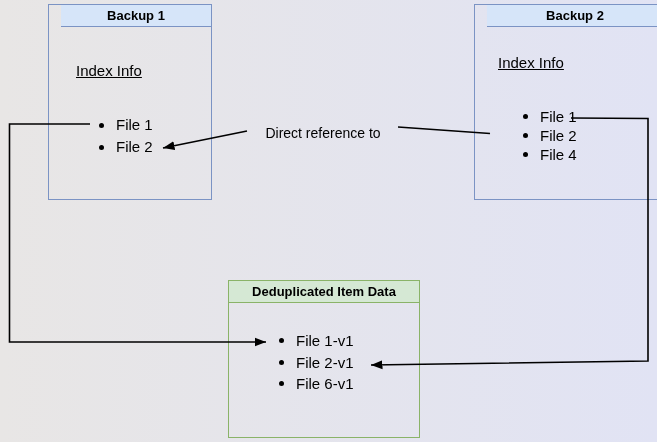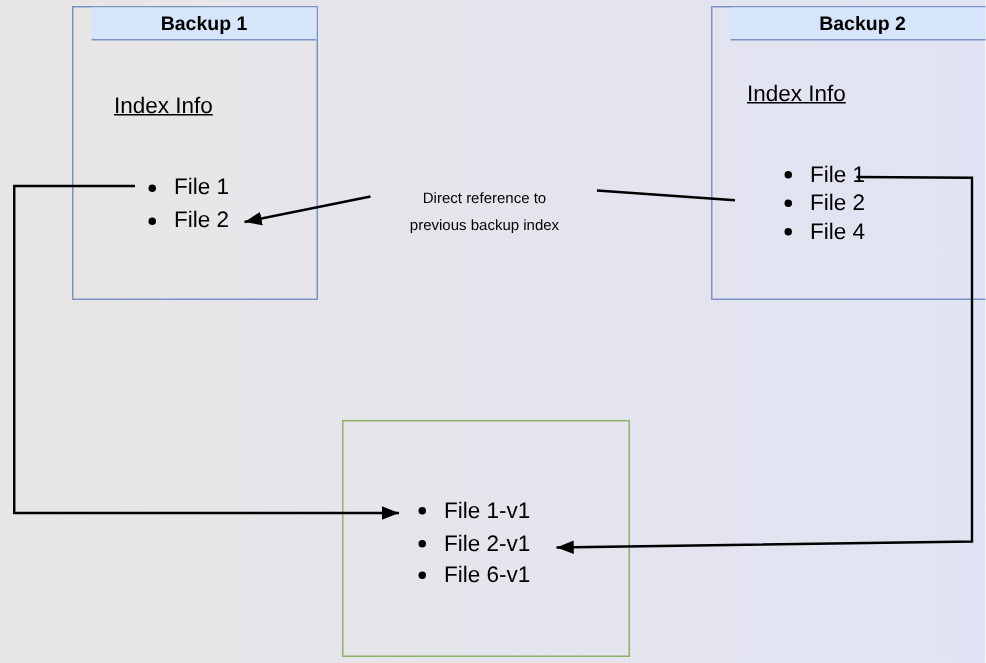--- a/index.html
+++ b/index.html
@@ -51,21 +51,21 @@
   }
   .lh22 li { line-height: 22px; }
   .lh19 li { line-height: 19px; }
   .lh21 li { line-height: 21.5px; }
   ul.file-list li .dot {
     width: 5px; height: 5px; border-radius: 50%;
     background: var(--text); flex: 0 0 auto;
   }
   .annotation {
     position: absolute; left: 238px; top: 124px; width: 170px;
-    text-align: center; font-size: 10px; line-height: 18px;
+    text-align: center; font-size: 14px; line-height: 18px;
   }
   svg.overlay {
     position: absolute; left: 0; top: 0; width: 657px; height: 442px;
     pointer-events: none;
   }
   svg.overlay path.connector {
     fill: none; stroke: var(--arrow); stroke-width: 1.6px;
   }
   svg.overlay .arrowhead-shape { fill: var(--arrow); }
 </style>
@@ -102,39 +102,39 @@
         <span>File 2</span>
       </li>
       <li>
         <span class="dot"></span>
         <span>File 4</span>
       </li>
     </ul>
   </div>
 
   <div class="box green" style="left:228px; top:280px; width:192px; height:158px;">
+    <div class="box-header">Deduplicated Item Data</div>
     <ul class="file-list lh21" style="left:50px; top:49px;">
       <li>
         <span class="dot"></span>
         <span>File 1-v1</span>
       </li>
       <li>
         <span class="dot"></span>
         <span>File 2-v1</span>
       </li>
       <li>
         <span class="dot"></span>
         <span>File 6-v1</span>
       </li>
     </ul>
   </div>
 
   <div class="annotation">
     <div>Direct reference to</div>
-    <div>previous backup index</div>
   </div>
 
   <svg class="overlay" viewBox="0 0 657 442">
     <defs>
       <marker id="arrow" markerUnits="userSpaceOnUse" markerWidth="13" markerHeight="11" refX="11.5" refY="5" orient="auto">
         <path class="arrowhead-shape" d="M0,0.5 L11.5,5 L0,9.5 Z"></path>
       </marker>
     </defs>
     <path class="connector" marker-end="url(#arrow)" d="M 90 124 L 9.5 124 L 9.5 342 L 266 342"></path>
     <path class="connector" marker-end="url(#arrow)" d="M 571 118 L 648 118.5 L 648 361 L 371 365"></path>

